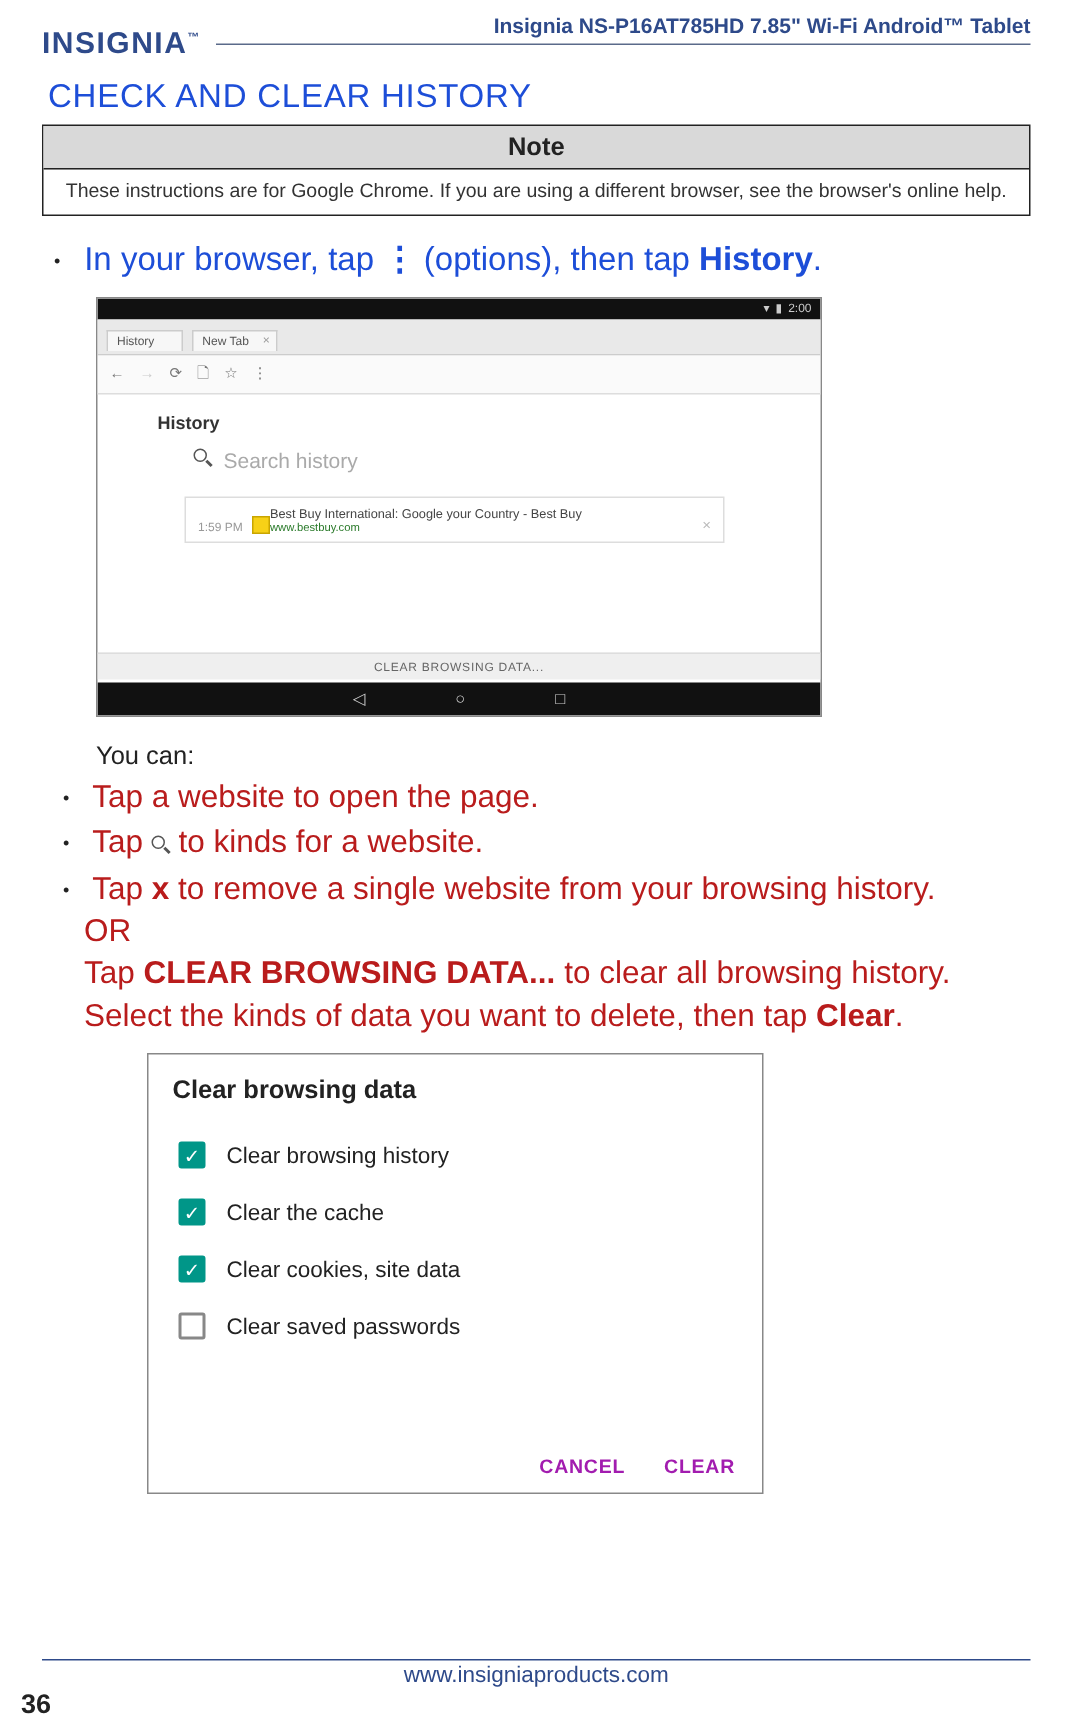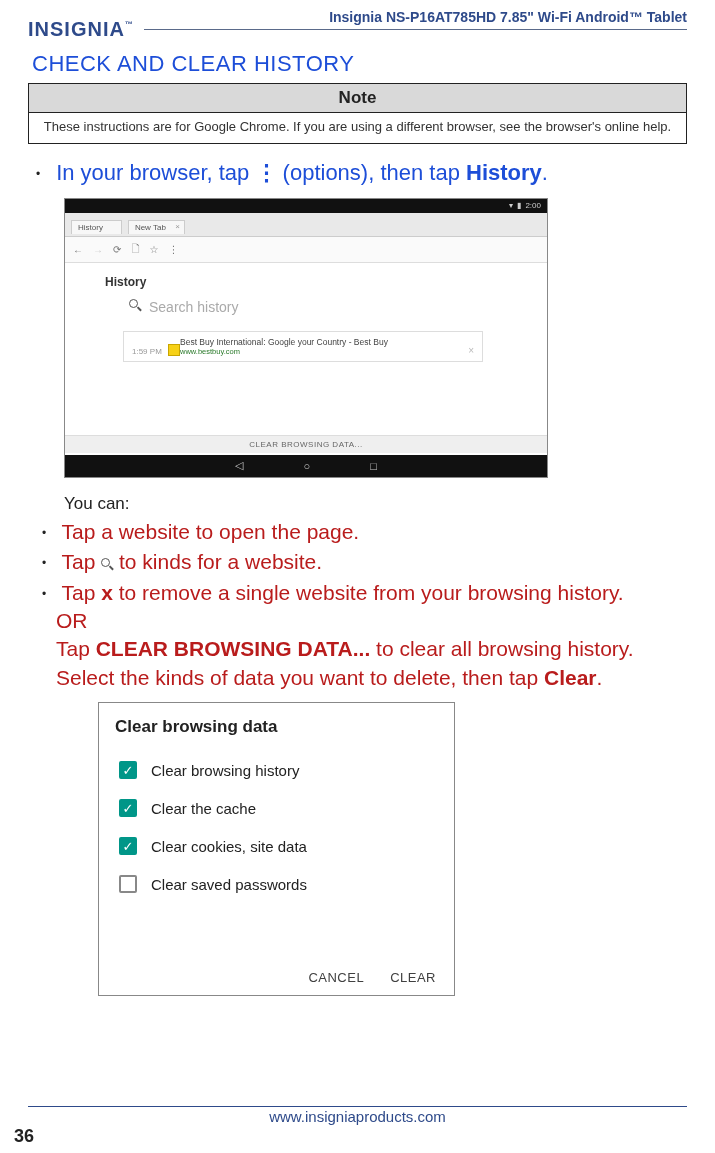--- a/index.html
+++ b/index.html
@@ -170,21 +170,21 @@
   }
   .ss1-sysnav {
     position: absolute; bottom: 0; left: 0; right: 0; height: 22px;
     background: #111; display: flex; justify-content: center; gap: 60px;
     align-items: center; color: #ccc; font-size: 11px;
   }
   .you-can {
     font-size: 17px; color: #222; margin-left: 36px; margin-bottom: 4px;
   }
   .screenshot2 {
-    width: 357px;
+    width: 411px;
     height: 294px;
     border: 1px solid #888;
     margin: 10px 0 0 70px;
     background: #fff;
     padding: 14px 16px 10px 16px;
     position: relative;
     font-size: 15px;
     color: #222;
   }
   .ss2-title { font-weight: 600; font-size: 17px; margin-bottom: 14px; }
@@ -192,21 +192,21 @@
     display: flex; align-items: center; gap: 14px; padding: 10px 4px;
   }
   .ss2-check {
     width: 18px; height: 18px; border: 2px solid #888; border-radius: 2px;
     display: flex; align-items: center; justify-content: center;
     font-size: 13px; color: #fff;
   }
   .ss2-check.checked { background: #009688; border-color: #009688; }
   .ss2-actions {
     position: absolute; bottom: 10px; right: 18px;
-    display: flex; gap: 26px; font-size: 13px; font-weight: 400; color: #404040;
+    display: flex; gap: 26px; font-size: 13px; font-weight: 700; color: #a21caf;
     letter-spacing: 0.5px;
   }
   .footer-line {
     position: absolute;
     bottom: 46px;
     left: 28px; right: 28px;
     height: 1px;
     background: #2e4a8a;
   }
   .footer-url {

